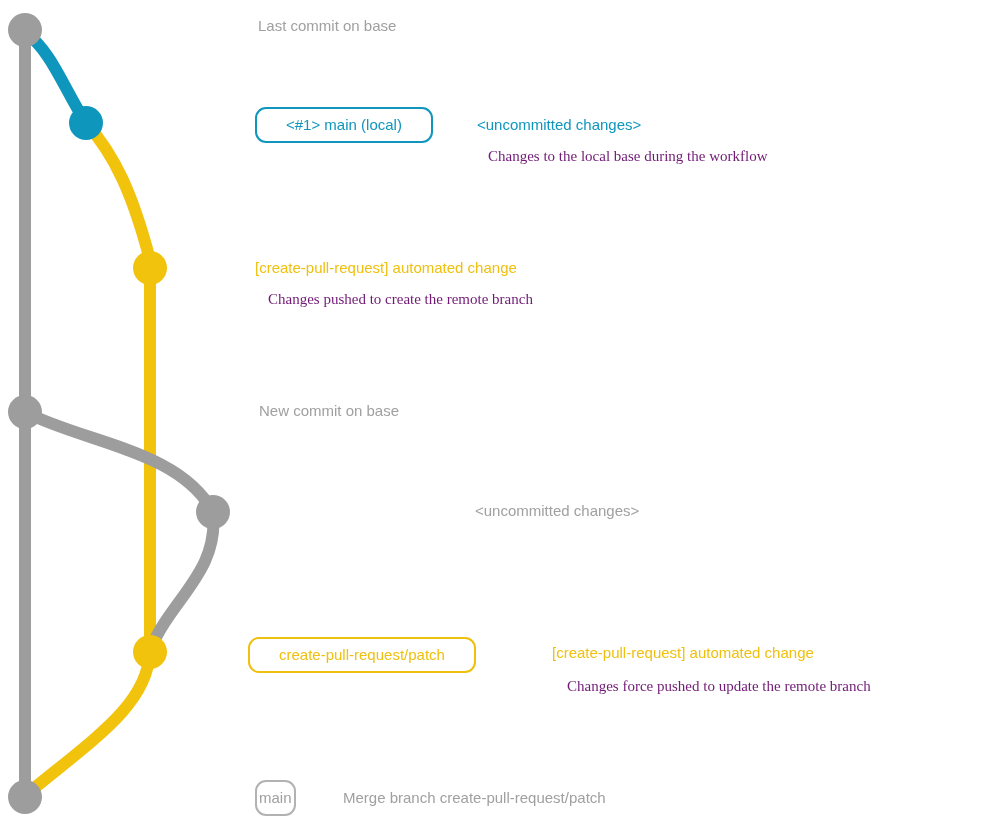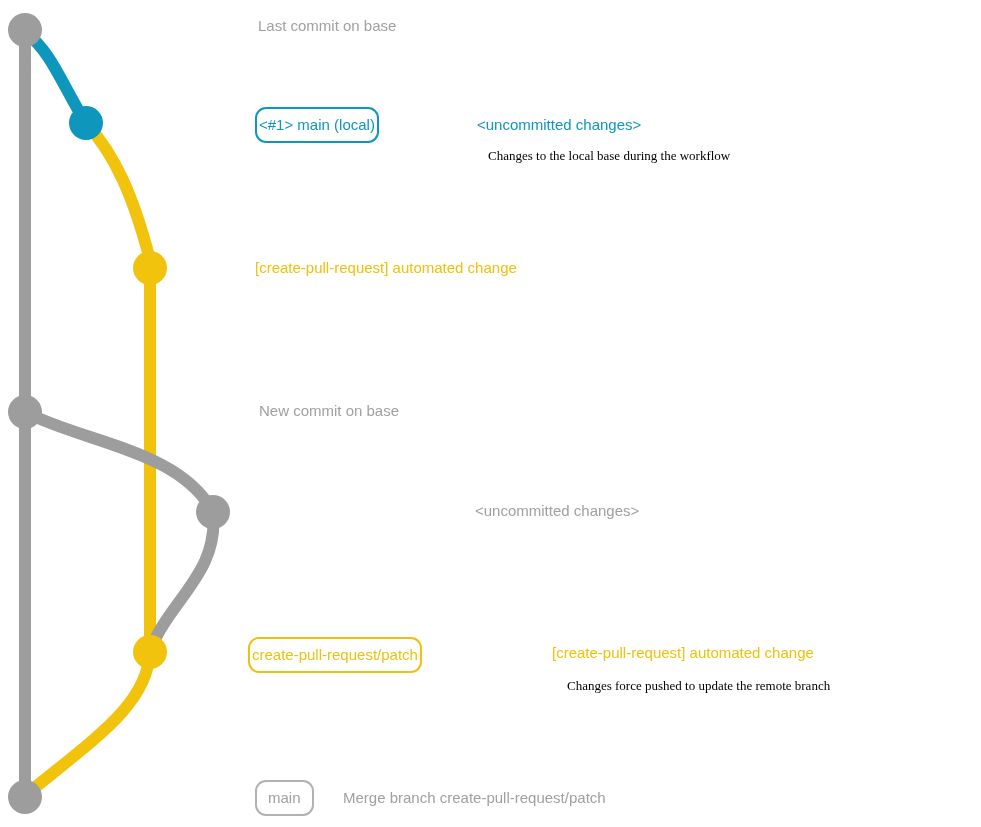--- a/index.html
+++ b/index.html
@@ -12,37 +12,37 @@
   }
   svg.graph { position: absolute; left: 0; top: 0; }
   .lbl { position: absolute; white-space: nowrap; }
   .sans {
     font-family: "Liberation Sans", sans-serif;
     font-size: 15px;
     line-height: 26px;
   }
   .serif {
     font-family: "Liberation Serif", serif;
-    font-size: 13px;
+    font-size: 15px;
     line-height: 24px;
-    color: #000000;
+    color: #701a75;
   }
   .c-gray   { color: #a0a0a0; }
   .c-teal   { color: #0f96bd; }
   .c-yellow { color: #efc00d; }
   .badge {
     display: inline-block;
     border: 2px solid;
     border-radius: 11px;
-    padding: 3px 2px;
+    padding: 3px 29px;
   }
   .badge.b-teal   { border-color: #0f96bd; color: #0f96bd; }
   .badge.b-gray   { border-color: #b2b2b2; color: #a0a0a0; }
   .badge.b-yellow { border-color: #efc00d; color: #efc00d; }
-  .badge.small    { padding: 3px 11px; }
+  .badge.small    { padding: 3px 2px; }
 </style>
 </head>
 <body>
 
 <div class="canvas">
 
   <svg class="graph" width="245" height="827" viewBox="0 0 245 827">
 
     <path d="M 25 30 L 25 797" fill="none" stroke-width="12" stroke="#9d9d9d"></path>
 
@@ -63,20 +63,21 @@
     <circle cx="25" cy="797" r="17" fill="#9d9d9d"></circle>
   </svg>
 
   <div class="lbl sans c-gray" style="left:258px; top:13px;">Last commit on base</div>
 
   <div class="lbl sans badge b-teal" style="left:255px; top:107px;">&lt;#1&gt; main (local)</div>
   <div class="lbl sans c-teal" style="left:477px; top:112px;">&lt;uncommitted changes&gt;</div>
   <div class="lbl serif" style="left:488px; top:144px;">Changes to the local base during the workflow</div>
 
   <div class="lbl sans c-yellow" style="left:255px; top:255px;">[create-pull-request] automated change</div>
+  <div class="lbl serif" style="left:268px; top:287px;">Changes pushed to create the remote branch</div>
 
   <div class="lbl sans c-gray" style="left:259px; top:398px;">New commit on base</div>
 
   <div class="lbl sans c-gray" style="left:475px; top:498px;">&lt;uncommitted changes&gt;</div>
 
   <div class="lbl sans badge b-yellow" style="left:248px; top:637px;">create-pull-request/patch</div>
   <div class="lbl sans c-yellow" style="left:552px; top:640px;">[create-pull-request] automated change</div>
   <div class="lbl serif" style="left:567px; top:674px;">Changes force pushed to update the remote branch</div>
 
   <div class="lbl sans badge b-gray small" style="left:255px; top:780px;">main</div>

